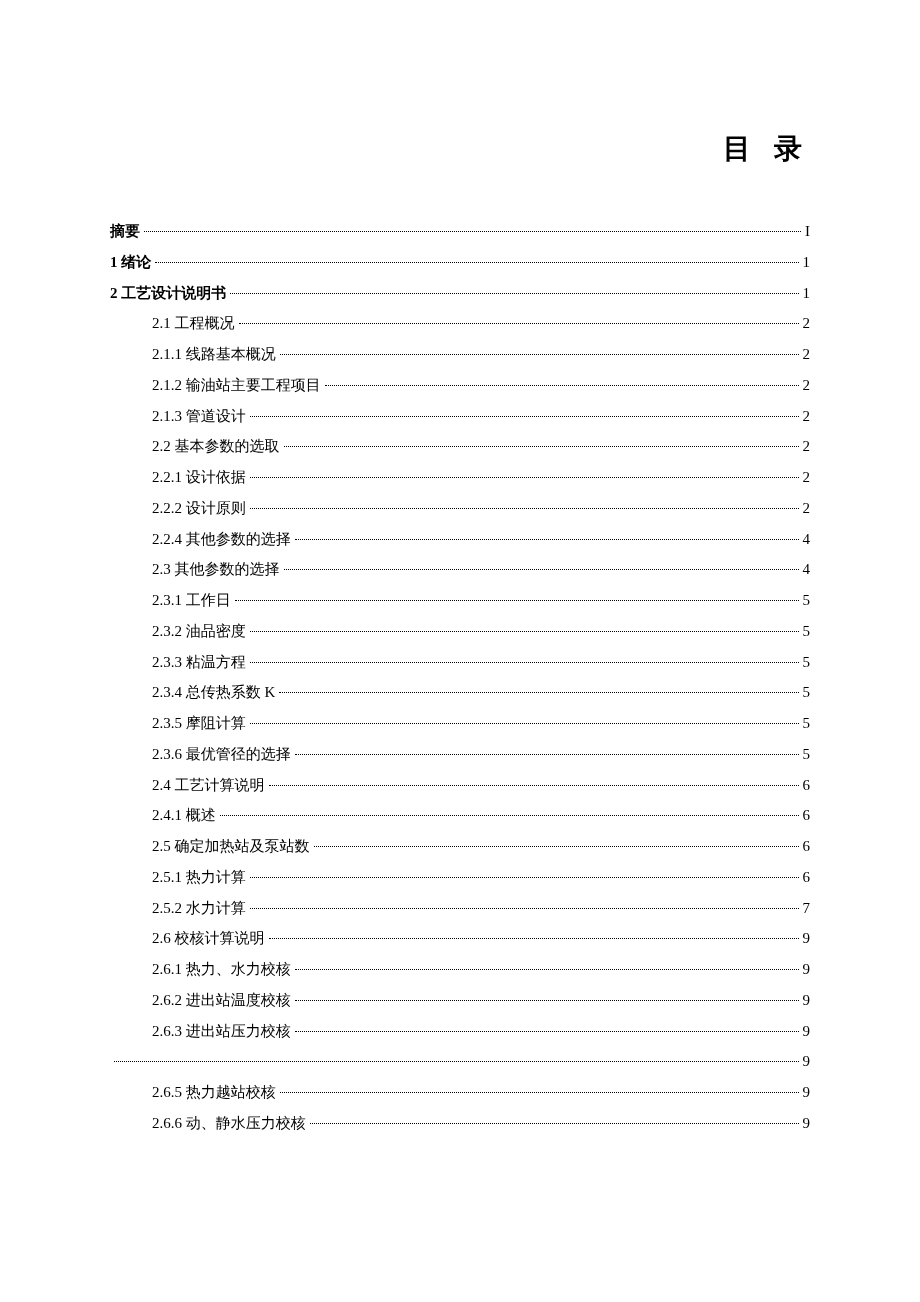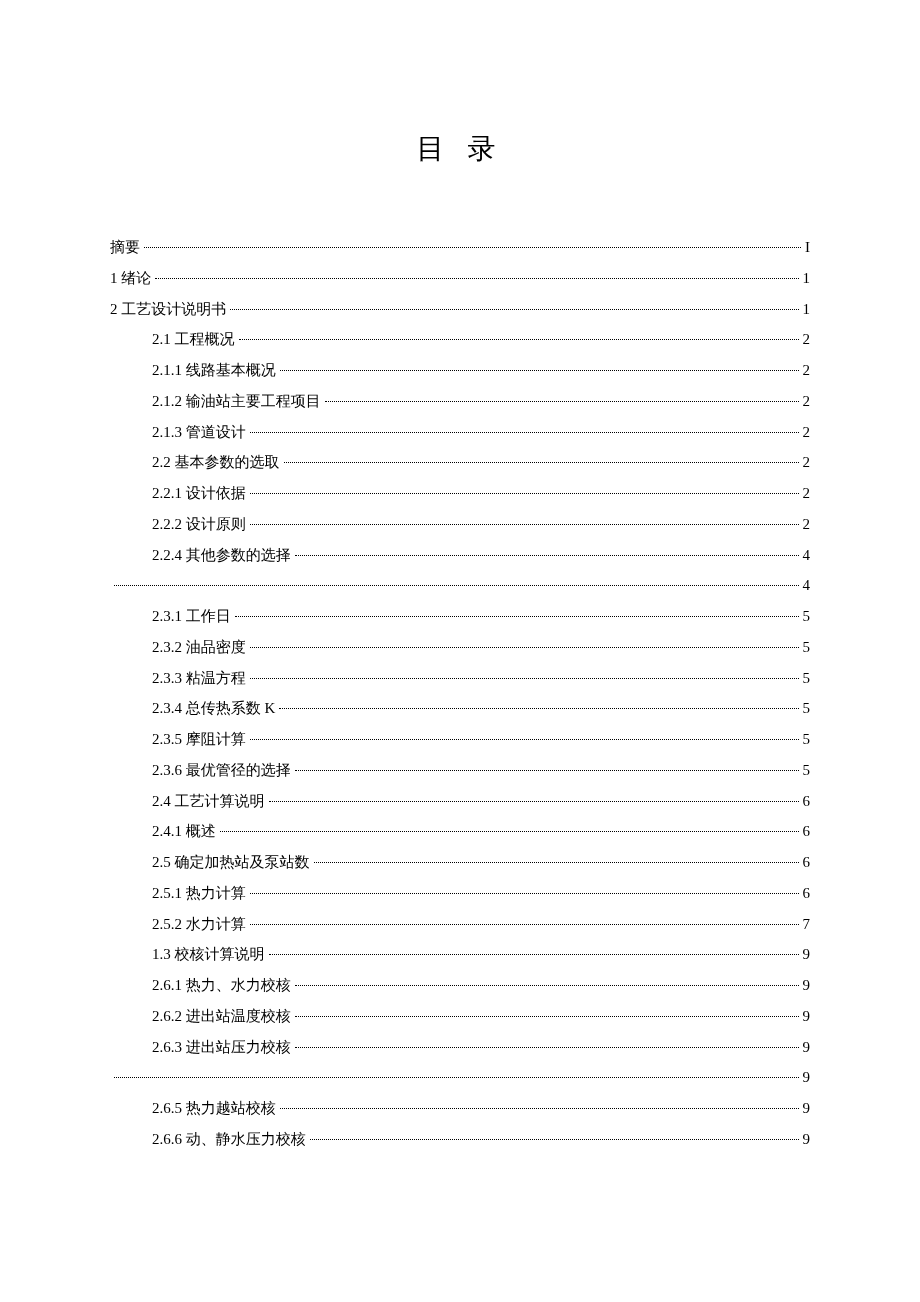--- a/index.html
+++ b/index.html
@@ -4,36 +4,36 @@
   <style>
     * { margin: 0; padding: 0; box-sizing: border-box; }
     body {
       background: #fff;
       font-family: "SimSun", "宋体", serif;
       width: 920px;
       height: 1302px;
       padding: 130px 110px 60px 110px;
     }
     .title {
-      text-align: center;
+      text-align: right;
       font-size: 28px;
-      font-weight: normal;
+      font-weight: bold;
       letter-spacing: 8px;
-      margin-bottom: 64px;
+      margin-bottom: 48px;
     }
     .toc {
       font-size: 15px;
       line-height: 2.05;
     }
     .toc-row {
       display: flex;
       align-items: baseline;
       white-space: nowrap;
     }
-    .toc-row.level-0 .label { padding-left: 0; }
+    .toc-row.level-0 .label { padding-left: 0; font-weight: bold; }
     .toc-row.level-1 .label { padding-left: 42px; }
     .leader {
       flex: 1;
       border-bottom: 1.5px dotted #000;
       margin: 0 4px 4px 4px;
       min-width: 10px;
       transform: translateY(-4px);
     }
     .page { flex: 0 0 auto; }
     .label { flex: 0 0 auto; }
@@ -93,20 +93,21 @@
       <span class="label">2.2.2 设计原则</span>
       <span class="leader"></span>
       <span class="page">2</span>
     </div>
     <div class="toc-row level-1">
       <span class="label">2.2.4 其他参数的选择</span>
       <span class="leader"></span>
       <span class="page">4</span>
     </div>
     <div class="toc-row level-1">
+      <span class="label">2.3 其他参数的选择</span>
       <span class="leader"></span>
       <span class="page">4</span>
     </div>
     <div class="toc-row level-1">
       <span class="label">2.3.1 工作日</span>
       <span class="leader"></span>
       <span class="page">5</span>
     </div>
     <div class="toc-row level-1">
       <span class="label">2.3.2 油品密度</span>
@@ -152,21 +153,21 @@
       <span class="label">2.5.1 热力计算</span>
       <span class="leader"></span>
       <span class="page">6</span>
     </div>
     <div class="toc-row level-1">
       <span class="label">2.5.2 水力计算</span>
       <span class="leader"></span>
       <span class="page">7</span>
     </div>
     <div class="toc-row level-1">
-      <span class="label">1.3 校核计算说明</span>
+      <span class="label">2.6 校核计算说明</span>
       <span class="leader"></span>
       <span class="page">9</span>
     </div>
     <div class="toc-row level-1">
       <span class="label">2.6.1 热力、水力校核</span>
       <span class="leader"></span>
       <span class="page">9</span>
     </div>
     <div class="toc-row level-1">
       <span class="label">2.6.2 进出站温度校核</span>

